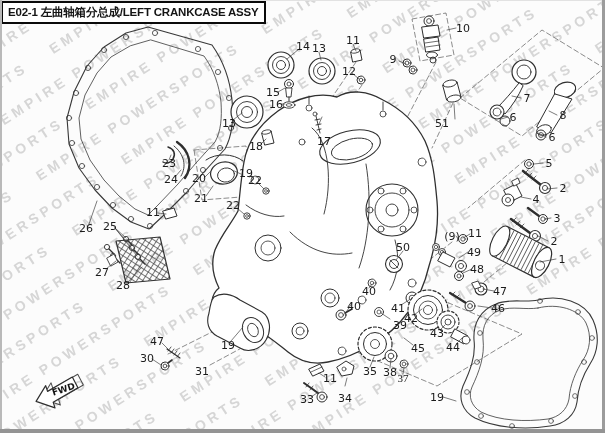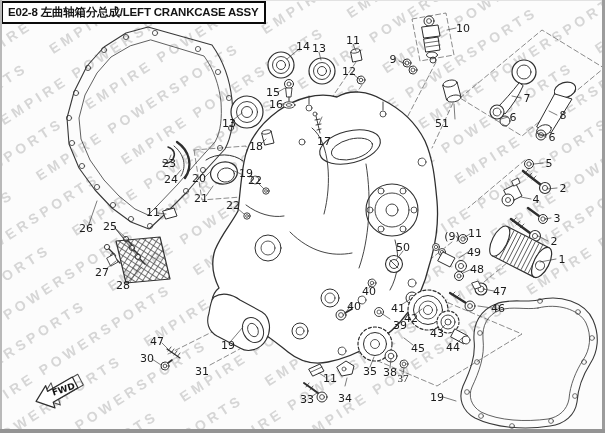--- a/index.html
+++ b/index.html
@@ -434,19 +434,19 @@
     <span class="callout" style="left: 437px; top: 333px;">43</span>
     <span class="callout" style="left: 453px; top: 347px;">44</span>
     <span class="callout" style="left: 418px; top: 348px;">45</span>
     <span class="callout" style="left: 498px; top: 308px; text-align: right;">46</span>
     <span class="callout" style="left: 500px; top: 291px;">47</span>
     <span class="callout" style="left: 477px; top: 269px;">48</span>
     <span class="callout" style="left: 474px; top: 252px;">49</span>
     <span class="callout" style="left: 403px; top: 247px;">50</span>
     <span class="callout" style="left: 442px; top: 123px; text-align: right;">51</span>
 
-  <div class="title-box">E02-8 左曲轴箱分总成/LEFT CRANKCASE ASSY</div>
+  <div class="title-box">E02-1 左曲轴箱分总成/LEFT CRANKCASE ASSY</div>
 
   <div class="edge edge-top"></div>
   <div class="edge edge-left"></div>
   <div class="edge edge-right"></div>
   <div class="edge edge-bottom"></div>
 </div>
 
 </body></html>

